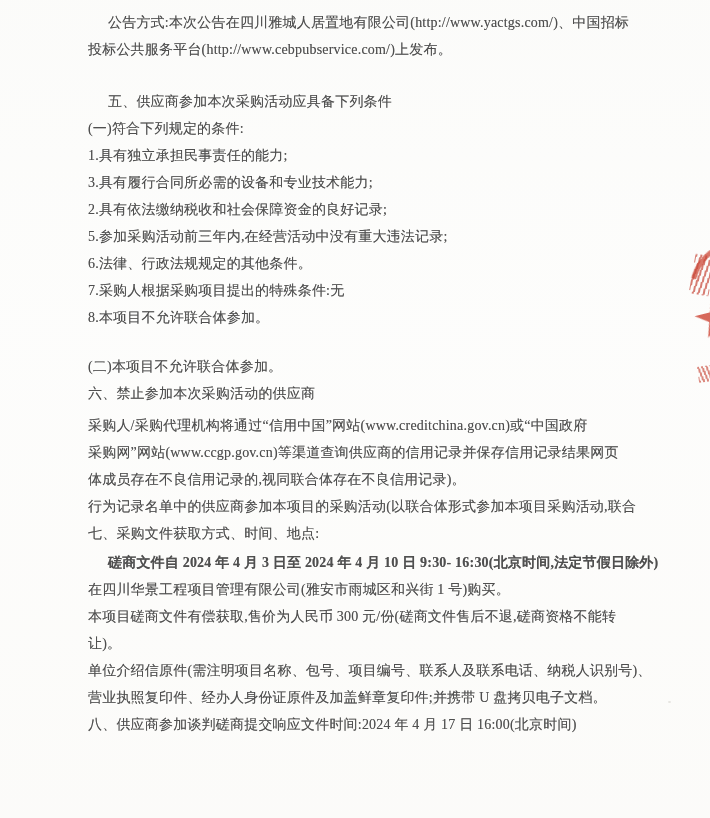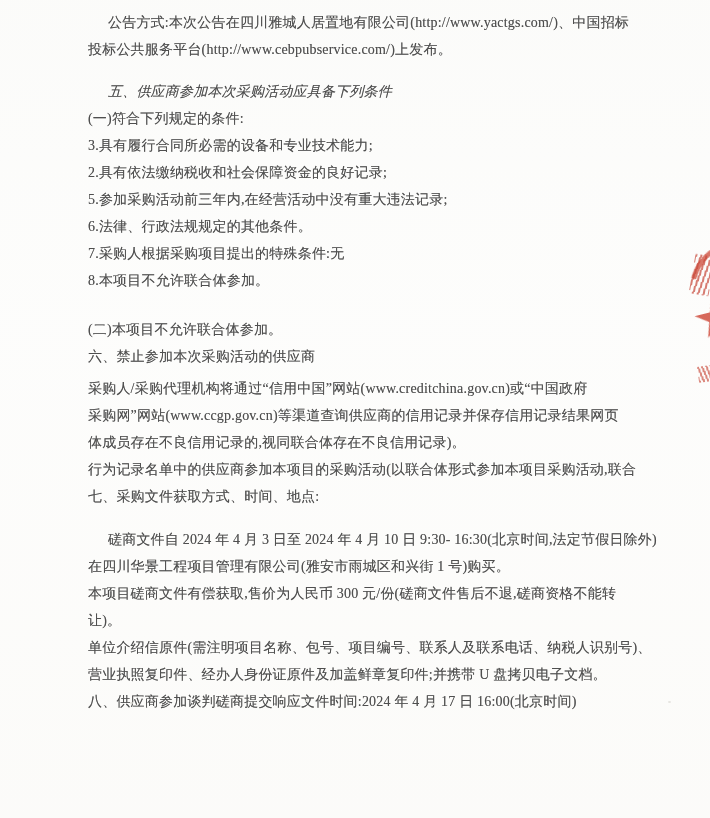--- a/index.html
+++ b/index.html
@@ -18,24 +18,24 @@
   }
   .content{
     position:absolute;left:88px;top:9px;width:590px;
     font-size:14px;line-height:27px;
     letter-spacing:.2px;
     color:#4f4f4f;
     text-shadow:0 0 .4px rgba(90,90,90,.55);
   }
   .line{white-space:nowrap;}
   .ind-first{padding-left:20px;}
-  .gap-lg{margin-top:15px;font-style:italic;}
+  .gap-lg{margin-top:25px;}
   .gap-xl{margin-top:22px;}
   .gap-sm{margin-top:5px;}
-  .gap-xs{margin-top:16px;}
+  .gap-xs{margin-top:2px;font-weight:bold;}
 
   
   .seal{position:absolute;right:0;top:238px;width:42px;height:160px;pointer-events:none;}
   .seal-arc{
     position:absolute;left:22px;top:3px;width:86px;height:86px;
     border:5px solid transparent;border-top-color:rgba(206,78,62,.78);
     border-radius:50%;
     transform:rotate(-32deg);
     filter:blur(.4px);
   }
@@ -71,20 +71,21 @@
 </style>
 </head>
 <body>
 
 <div class="page">
   <div class="content">
       <div class="line ind-first">公告方式:本次公告在四川雅城人居置地有限公司(http://www.yactgs.com/)、中国招标</div>
       <div class="line">投标公共服务平台(http://www.cebpubservice.com/)上发布。</div>
       <div class="line ind-first gap-lg">五、供应商参加本次采购活动应具备下列条件</div>
       <div class="line">(一)符合下列规定的条件:</div>
+      <div class="line">1.具有独立承担民事责任的能力;</div>
       <div class="line">3.具有履行合同所必需的设备和专业技术能力;</div>
       <div class="line">2.具有依法缴纳税收和社会保障资金的良好记录;</div>
       <div class="line">5.参加采购活动前三年内,在经营活动中没有重大违法记录;</div>
       <div class="line">6.法律、行政法规规定的其他条件。</div>
       <div class="line">7.采购人根据采购项目提出的特殊条件:无</div>
       <div class="line">8.本项目不允许联合体参加。</div>
       <div class="line gap-xl">(二)本项目不允许联合体参加。</div>
       <div class="line">六、禁止参加本次采购活动的供应商</div>
       <div class="line gap-sm">采购人/采购代理机构将通过“信用中国”网站(www.creditchina.gov.cn)或“中国政府</div>
       <div class="line">采购网”网站(www.ccgp.gov.cn)等渠道查询供应商的信用记录并保存信用记录结果网页</div>

